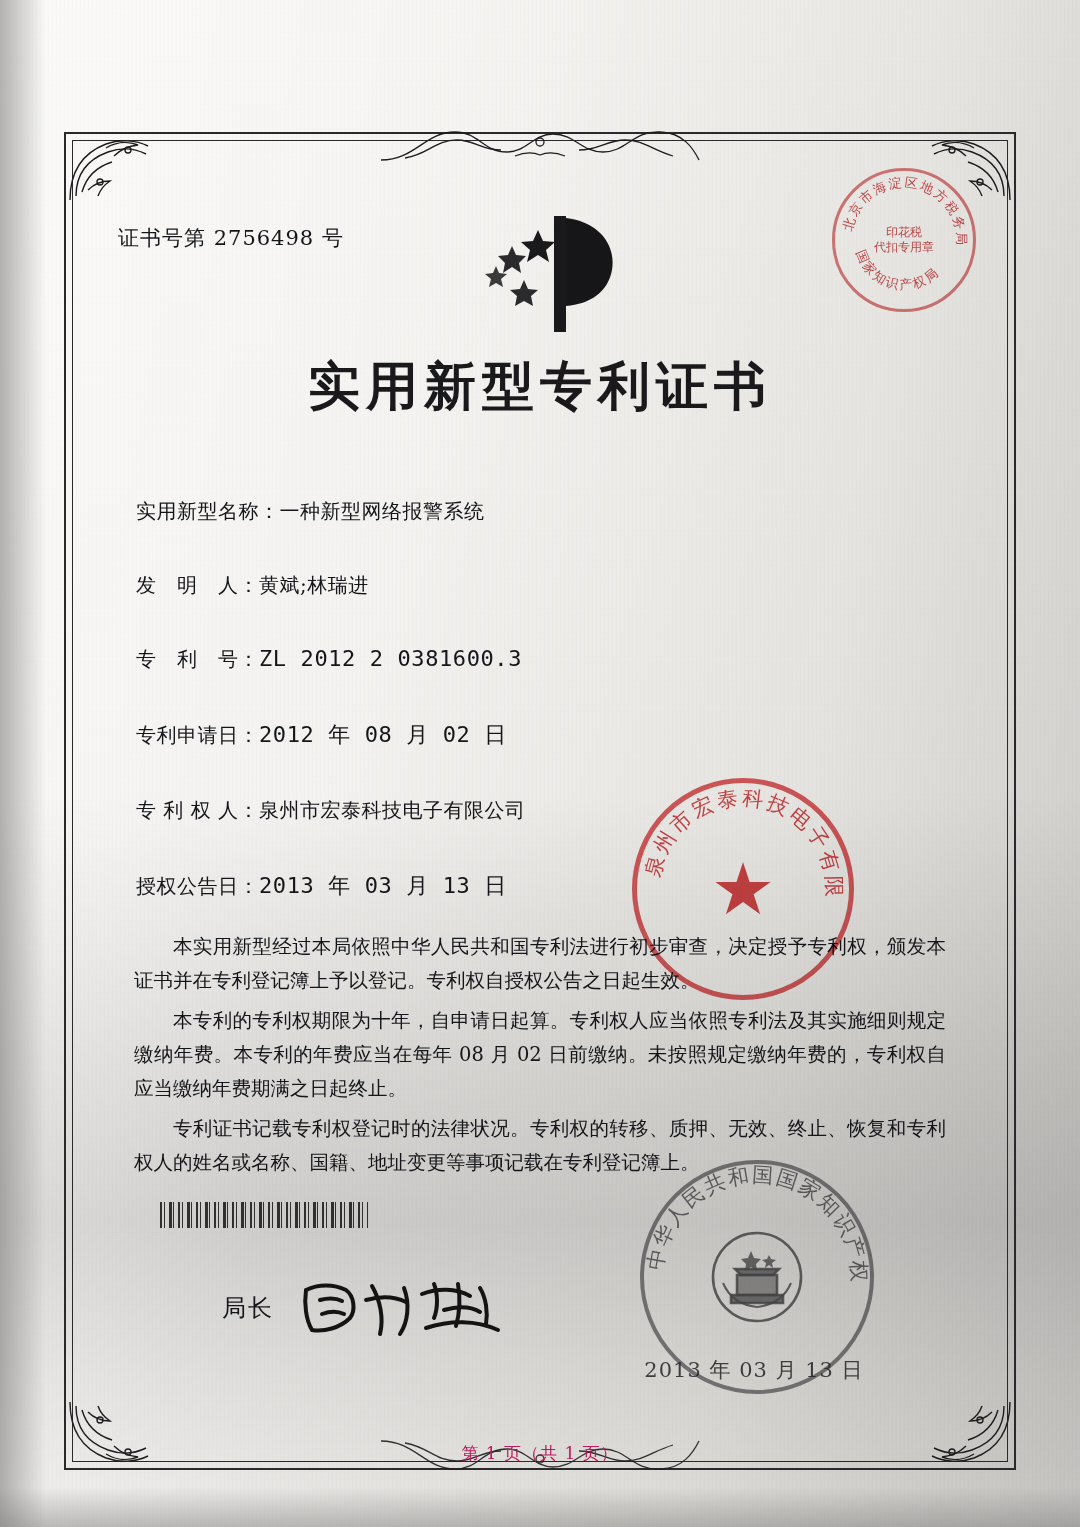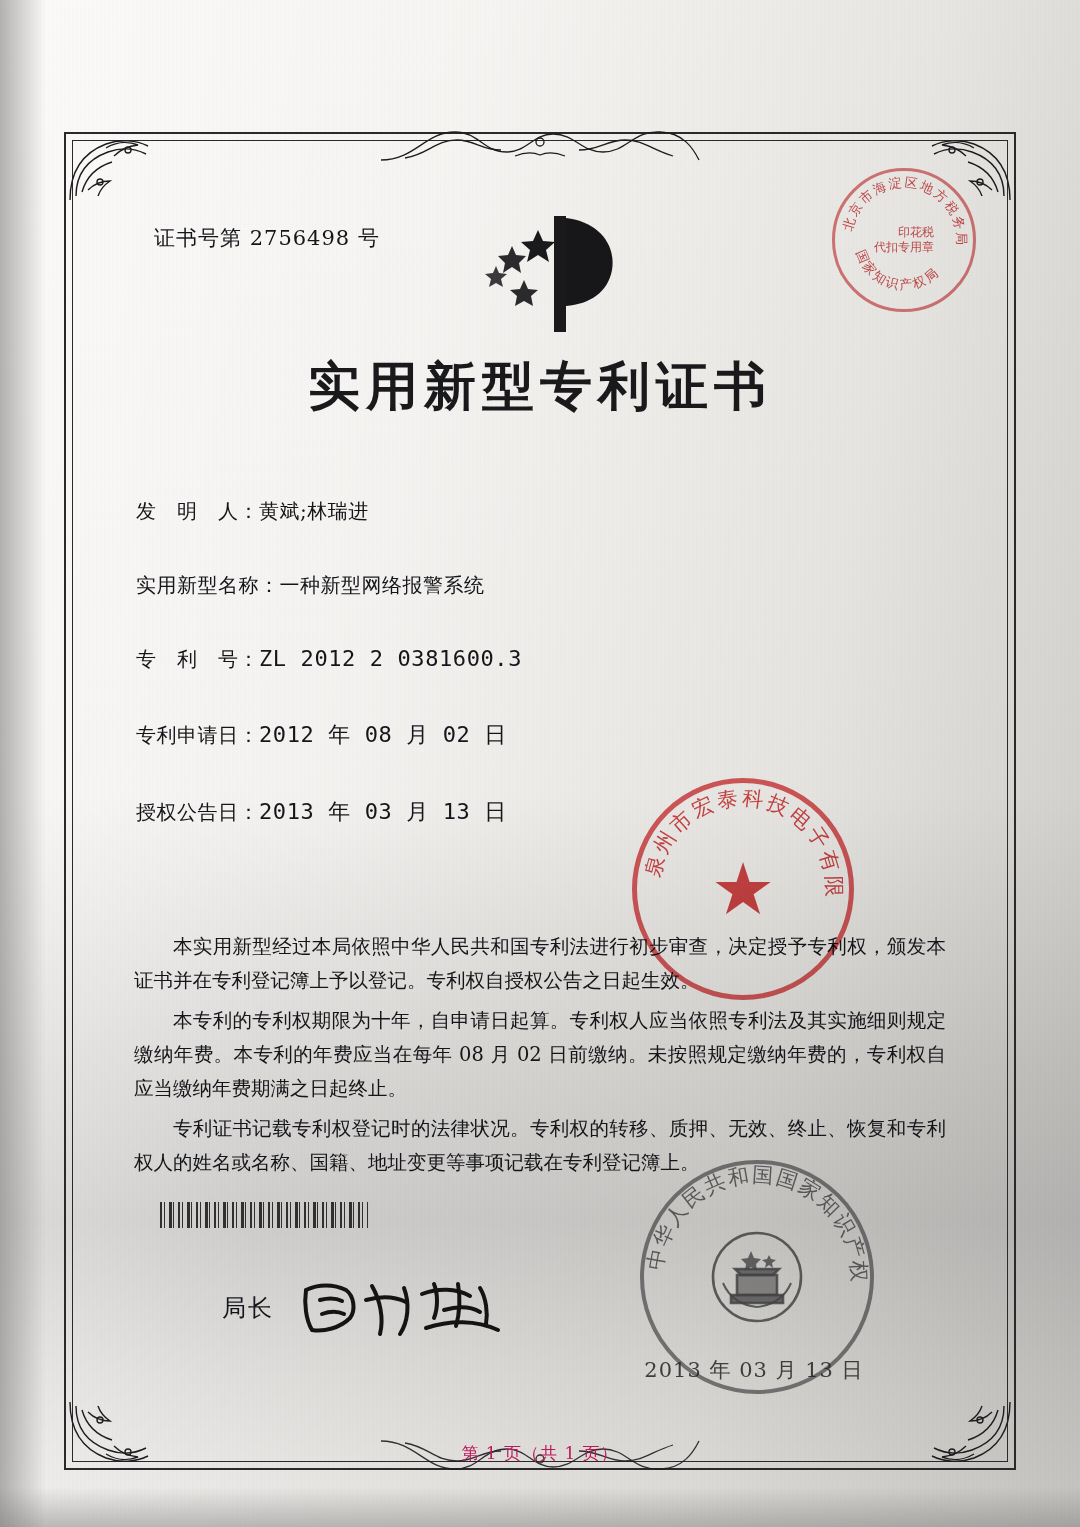--- a/index.html
+++ b/index.html
@@ -95,21 +95,20 @@
     width: 936px;
     height: 1322px;
   }
   #cert-number {
     position: absolute;
     left: 46px;
     top: 84px;
     font-size: 21px;
     letter-spacing: 1px;
     font-family: "DejaVu Serif", "Liberation Serif", serif;
-    margin-left: 36px;
   }
   #logo-mark {
     position: absolute;
     left: 50%;
     top: 68px;
     transform: translateX(-50%);
     width: 180px;
     height: 130px;
   }
   #logo-mark svg { width: 100%; height: 100%; display: block; }
@@ -235,21 +234,21 @@
     top: 28px;
     width: 138px;
     height: 138px;
     border-width: 3px;
     border-color: rgba(200,40,40,.6);
   }
   #seal-tax .tax-text {
     position: absolute;
     left: 50%; top: 50%;
     transform: translate(-50%,-50%);
-    text-align: right;
+    text-align: center;
     font-family: "DejaVu Serif", "Liberation Serif", serif;
     font-size: 12px;
     line-height: 15px;
     color: rgba(196,34,36,.8);
     white-space: pre-line;
   }
   #seal-tax .tax-arc { position: absolute; inset: 0; }
   #seal-tax .tax-arc svg { width: 100%; height: 100%; }
 
   #seal-national {
@@ -395,34 +394,38 @@
           <path d="M74 72 l4 9 l10 1 l-7 6 l2 10 l-9 -5 l-9 5 l2 -10 l-7 -6 l10 -1 z" opacity=".92"></path>
           <path d="M46 58 l3 7 l8 1 l-6 5 l2 8 l-7 -4 l-7 4 l2 -8 l-6 -5 l8 -1 z" opacity=".85"></path>
         </g>
       </svg>
     </div>
 
     <div id="doc-title">实用新型专利证书</div>
 
     <div id="fields">
       <div class="field-row">
+        <span class="field-label">实用新型名称：</span>
+        <span class="field-value">一种新型网络报警系统</span>
+      </div>
+      <div class="field-row">
         <span class="field-label">发　明　人：</span>
         <span class="field-value">黄斌;林瑞进</span>
-      </div>
-      <div class="field-row">
-        <span class="field-label">实用新型名称：</span>
-        <span class="field-value">一种新型网络报警系统</span>
       </div>
       <div class="field-row">
         <span class="field-label">专　利　号：</span>
         <span class="field-value mono-val">ZL 2012 2 0381600.3</span>
       </div>
       <div class="field-row">
         <span class="field-label">专利申请日：</span>
         <span class="field-value mono-val">2012 年 08 月 02 日</span>
+      </div>
+      <div class="field-row">
+        <span class="field-label">专 利 权 人：</span>
+        <span class="field-value">泉州市宏泰科技电子有限公司</span>
       </div>
       <div class="field-row">
         <span class="field-label">授权公告日：</span>
         <span class="field-value mono-val">2013 年 03 月 13 日</span>
       </div>
     </div>
 
     <div id="paragraphs">
       <p>本实用新型经过本局依照中华人民共和国专利法进行初步审查，决定授予专利权，颁发本证书并在专利登记簿上予以登记。专利权自授权公告之日起生效。</p>
       <p>本专利的专利权期限为十年，自申请日起算。专利权人应当依照专利法及其实施细则规定缴纳年费。本专利的年费应当在每年 08 月 02 日前缴纳。未按照规定缴纳年费的，专利权自应当缴纳年费期满之日起终止。</p>

